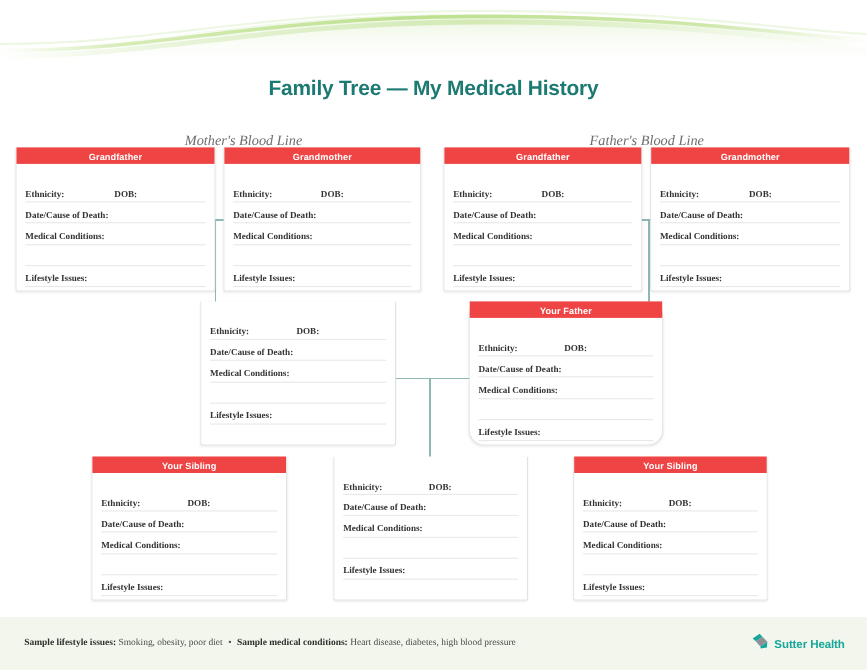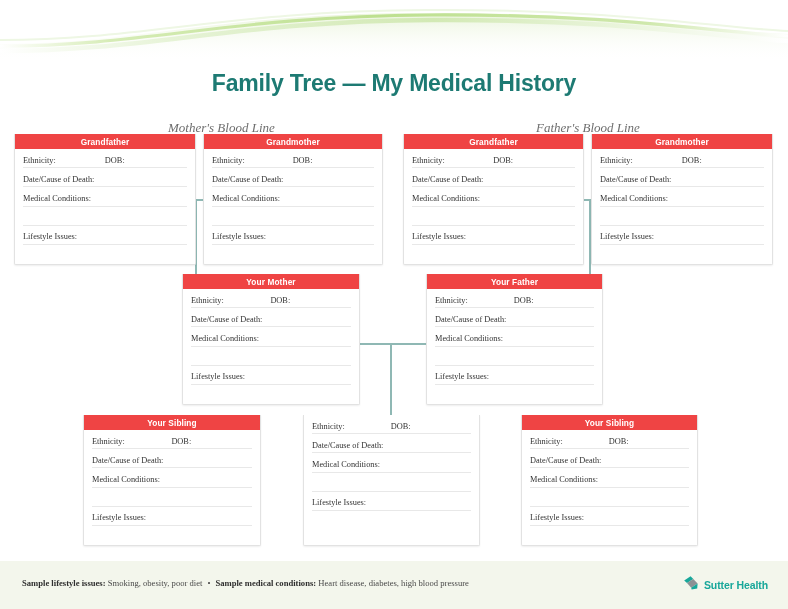--- a/index.html
+++ b/index.html
@@ -28,21 +28,21 @@
 
   
   #title {
     position: absolute;
     top: 70px;
     left: 0;
     width: 788px;
     text-align: center;
     font-family: "Liberation Sans", "DejaVu Sans", sans-serif;
     font-weight: bold;
-    font-size: 23px;
+    font-size: 19px;
     letter-spacing: -0.2px;
     color: #1d7a73;
   }
 
   
   .bloodline-label {
     position: absolute;
     font-family: "Liberation Serif", "DejaVu Serif", serif;
     font-style: italic;
     font-size: 13px;
@@ -77,21 +77,22 @@
     font-family: "Liberation Sans", "DejaVu Sans", sans-serif;
     font-size: 8.3px;
     font-weight: bold;
     display: flex;
     align-items: center;
     justify-content: center;
     letter-spacing: 0.1px;
   }
 
   .card-body {
-    padding: 0 8px;
+    padding: 16px 8px;
+    font-weight: bold;
   }
 
   
   .field-row {
     position: relative;
     height: 19.2px;
     border-bottom: 1px solid #e8e8e8;
     font-size: 8.3px;
     color: #333333;
   }
@@ -287,41 +288,40 @@
     </div>
     <div class="blank-row"></div>
     <div class="field-row">
       <span class="field-label">Lifestyle Issues:</span>
     </div>
     <div class="blank-row last"></div>
   </div>
 </div>
 
 <div class="card" style="left:182px; top:274px; width:178px; height:131px;">
-  <div class="card-header">Your Mother</div>
-  <div class="card-body">
-    <div class="field-row">
-      <span class="field-label">Ethnicity:</span>
-      <span class="field-label right">DOB:</span>
-    </div>
-    <div class="field-row">
-      <span class="field-label">Date/Cause of Death:</span>
-    </div>
-    <div class="field-row">
-      <span class="field-label">Medical Conditions:</span>
-    </div>
-    <div class="blank-row"></div>
-    <div class="field-row">
-      <span class="field-label">Lifestyle Issues:</span>
-    </div>
-    <div class="blank-row last"></div>
-  </div>
-</div>
-
-<div class="card" style="left:426px; top:274px; width:177px; height:131px;">
+  <div class="card-body">
+    <div class="field-row">
+      <span class="field-label">Ethnicity:</span>
+      <span class="field-label right">DOB:</span>
+    </div>
+    <div class="field-row">
+      <span class="field-label">Date/Cause of Death:</span>
+    </div>
+    <div class="field-row">
+      <span class="field-label">Medical Conditions:</span>
+    </div>
+    <div class="blank-row"></div>
+    <div class="field-row">
+      <span class="field-label">Lifestyle Issues:</span>
+    </div>
+    <div class="blank-row last"></div>
+  </div>
+</div>
+
+<div class="card" style="left:426px; top:274px; width:177px; height:131px;border-radius:14px;">
   <div class="card-header">Your Father</div>
   <div class="card-body">
     <div class="field-row">
       <span class="field-label">Ethnicity:</span>
       <span class="field-label right">DOB:</span>
     </div>
     <div class="field-row">
       <span class="field-label">Date/Cause of Death:</span>
     </div>
     <div class="field-row">

